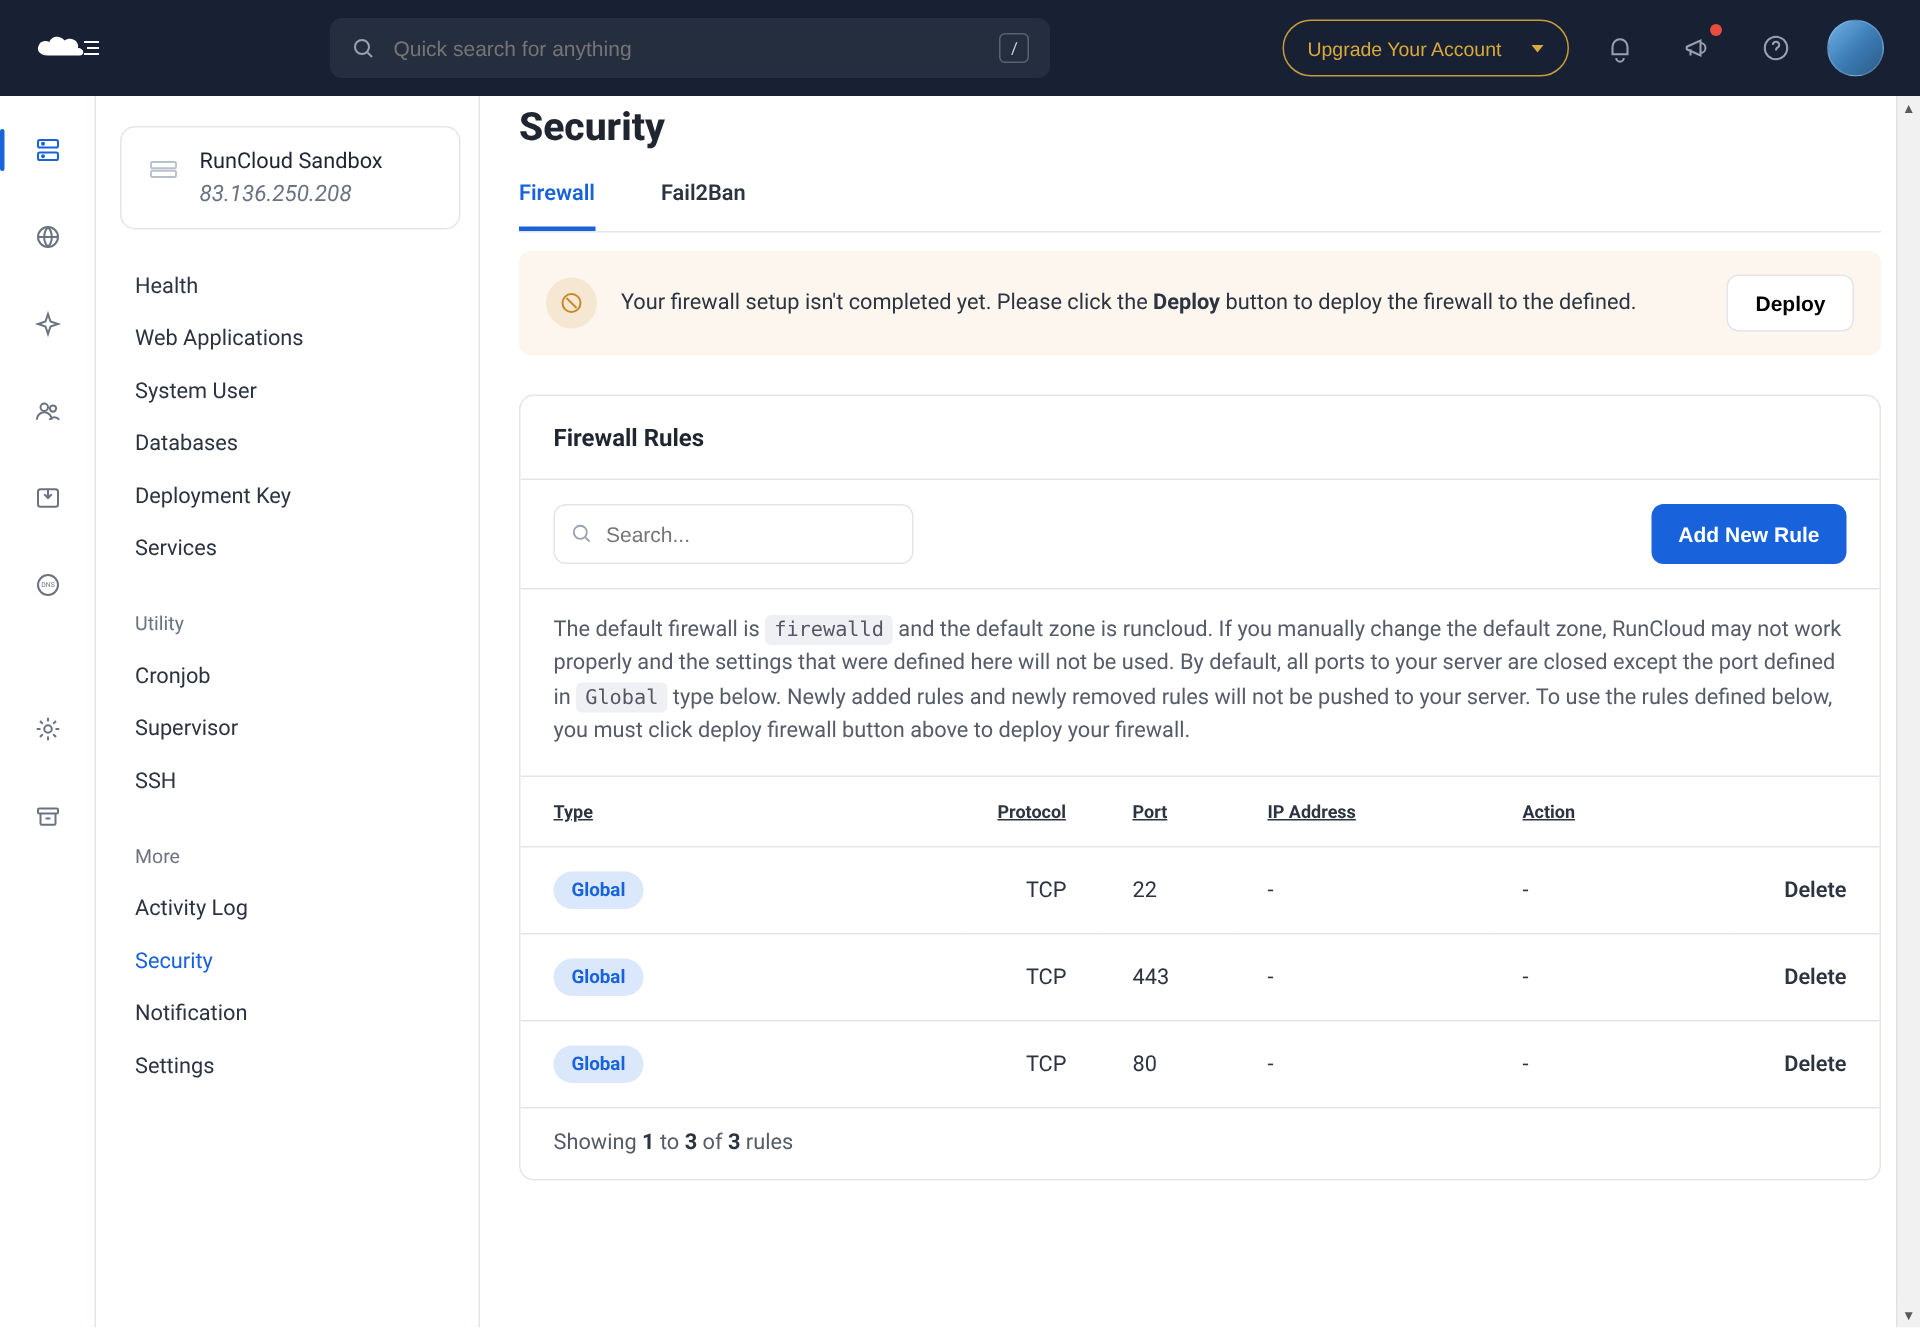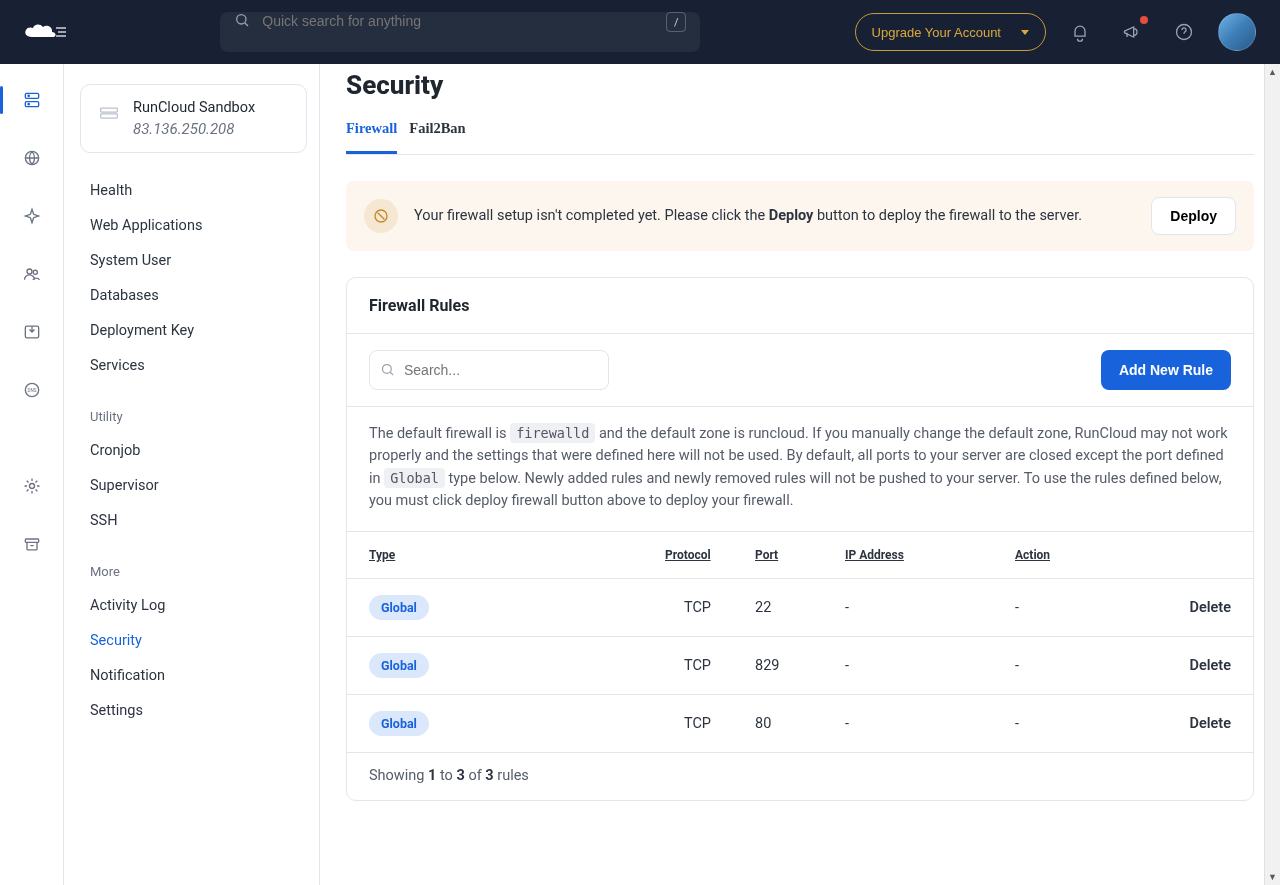--- a/index.html
+++ b/index.html
@@ -48,21 +48,21 @@
   .logo svg { width: 46px; height: 22px; }
   .searchbox {
     margin-left: auto;
     margin-right: auto;
     position: relative;
     width: 480px;
     height: 40px;
     background: rgba(255,255,255,0.06);
     border-radius: 8px;
     display: flex;
-    align-items: flex-start;
+    align-items: center;
     padding: 0 14px;
     gap: 10px;
   }
   .searchbox svg { width:16px; height:16px; stroke:#9aa2b1; }
   .searchbox input {
     flex: 1;
     background: transparent;
     border: none;
     outline: none;
     color: #cfd5df;
@@ -191,24 +191,23 @@
     flex:1;
     padding: 0 26px 30px 26px;
     overflow-y:auto;
     position:relative;
   }
   .main h1 {
     font-size:26px; font-weight:800;
     margin: 6px 0 10px 0;
   }
   .tabs {
-    display:flex; gap:12px;
+    display:flex; gap:44px;
     border-bottom:1px solid var(--border);
-    margin-bottom: 26px;
-    font-family: Liberation Serif, serif;
+    margin-bottom: 12px;
   }
   .tabs .tab {
     padding: 10px 0 14px 0;
     font-size:14.5px;
     color: #2c3440;
     cursor:pointer;
     border-bottom: 3px solid transparent;
     font-weight:600;
   }
   .tabs .tab.active {
@@ -514,21 +513,21 @@
       </div>
 
     <div class="alert">
       <div class="alert-icon">
         <svg viewBox="0 0 24 24">
             <circle cx="12" cy="12" r="9"></circle>
             <line x1="7" y1="7" x2="17" y2="17"></line>
           </svg>
       </div>
       <div class="alert-text">
-        <span>Your firewall setup isn't completed yet. Please click the </span><strong>Deploy</strong><span> button to deploy the firewall to the server.</span>
+        <span>Your firewall setup isn't completed yet. Please click the </span><strong>Deploy</strong><span> button to deploy the firewall to the defined.</span>
       </div>
       <button class="deploy-btn">Deploy</button>
     </div>
 
     <div class="panel">
       <div class="panel-header">Firewall Rules</div>
 
       <div class="panel-toolbar">
         <div class="search-rules">
           <svg viewBox="0 0 24 24">
@@ -561,21 +560,21 @@
               <td><span class="badge-type">Global</span></td>
               <td class="col-prot" style="text-align: right;">TCP</td>
               <td class="col-port">22</td>
               <td class="col-ip">-</td>
               <td class="col-act">-</td>
               <td class="col-del delete-link" style="text-align: right;">Delete</td>
             </tr>
             <tr>
               <td><span class="badge-type">Global</span></td>
               <td class="col-prot" style="text-align: right;">TCP</td>
-              <td class="col-port">829</td>
+              <td class="col-port">443</td>
               <td class="col-ip">-</td>
               <td class="col-act">-</td>
               <td class="col-del delete-link" style="text-align: right;">Delete</td>
             </tr>
             <tr>
               <td><span class="badge-type">Global</span></td>
               <td class="col-prot" style="text-align: right;">TCP</td>
               <td class="col-port">80</td>
               <td class="col-ip">-</td>
               <td class="col-act">-</td>

